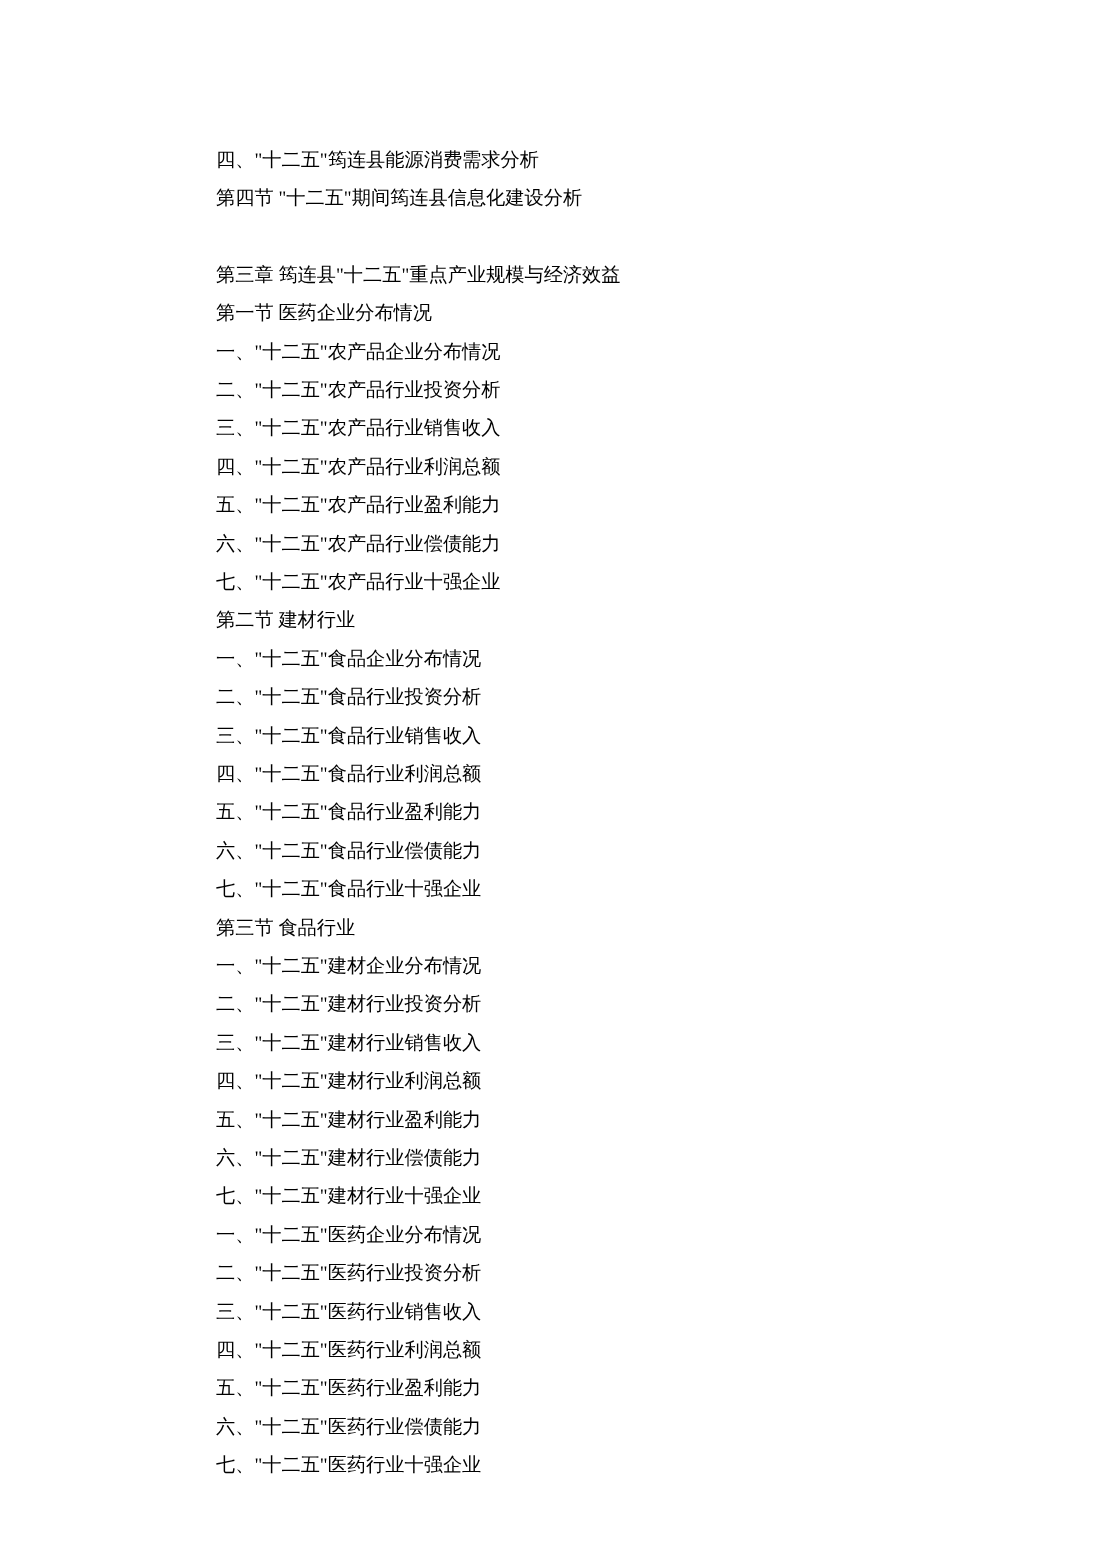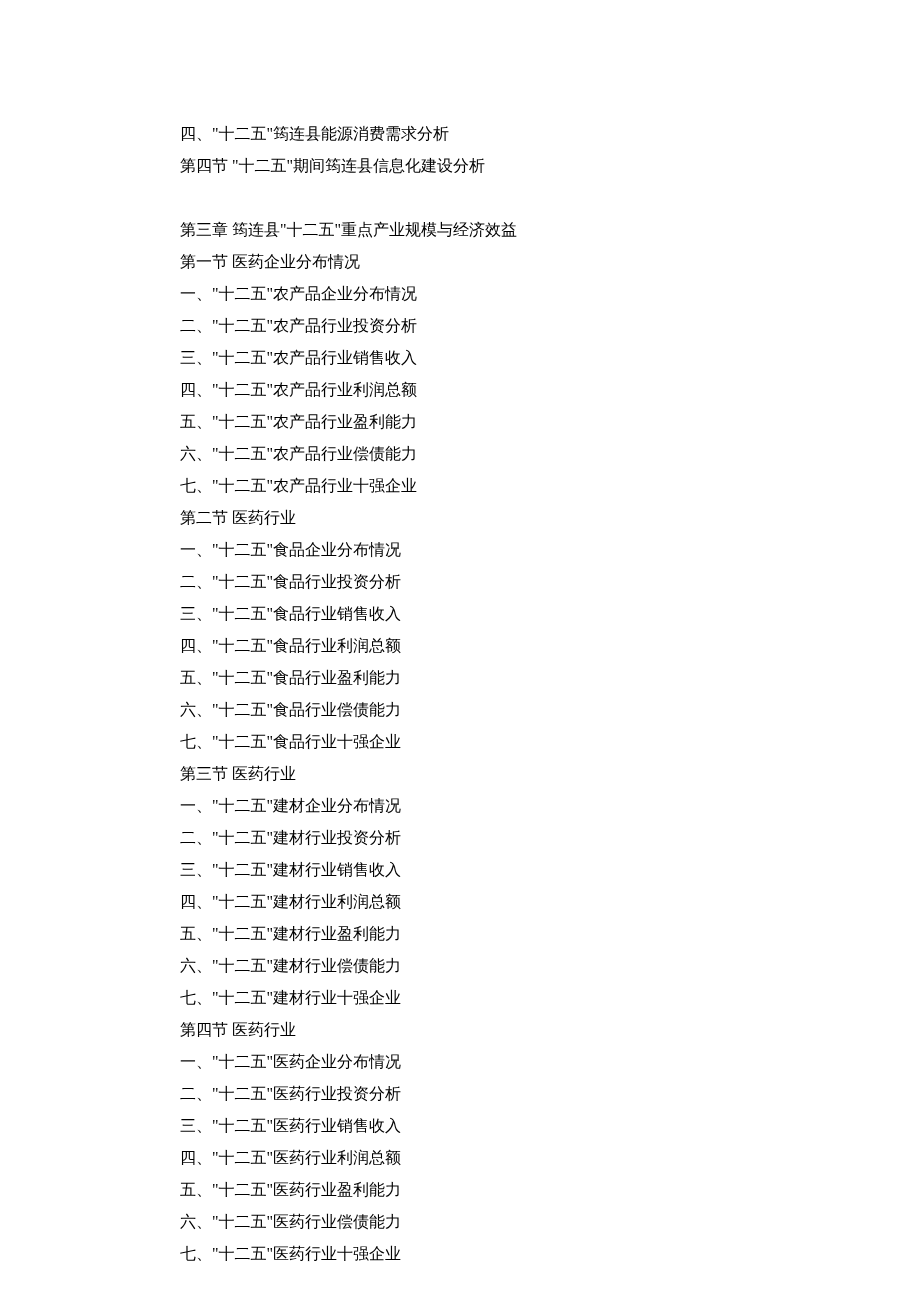--- a/index.html
+++ b/index.html
@@ -38,39 +38,38 @@
 
   <div class="line">第一节  医药企业分布情况</div>
   <div class="line">一、"十二五"农产品企业分布情况</div>
   <div class="line">二、"十二五"农产品行业投资分析</div>
   <div class="line">三、"十二五"农产品行业销售收入</div>
   <div class="line">四、"十二五"农产品行业利润总额</div>
   <div class="line">五、"十二五"农产品行业盈利能力</div>
   <div class="line">六、"十二五"农产品行业偿债能力</div>
   <div class="line">七、"十二五"农产品行业十强企业</div>
 
-  <div class="line">第二节  医药行业</div>
+  <div class="line">第二节  建材行业</div>
   <div class="line">一、"十二五"食品企业分布情况</div>
   <div class="line">二、"十二五"食品行业投资分析</div>
   <div class="line">三、"十二五"食品行业销售收入</div>
   <div class="line">四、"十二五"食品行业利润总额</div>
   <div class="line">五、"十二五"食品行业盈利能力</div>
   <div class="line">六、"十二五"食品行业偿债能力</div>
   <div class="line">七、"十二五"食品行业十强企业</div>
 
-  <div class="line">第三节  医药行业</div>
+  <div class="line">第三节  食品行业</div>
   <div class="line">一、"十二五"建材企业分布情况</div>
   <div class="line">二、"十二五"建材行业投资分析</div>
   <div class="line">三、"十二五"建材行业销售收入</div>
   <div class="line">四、"十二五"建材行业利润总额</div>
   <div class="line">五、"十二五"建材行业盈利能力</div>
   <div class="line">六、"十二五"建材行业偿债能力</div>
   <div class="line">七、"十二五"建材行业十强企业</div>
 
-  <div class="line">第四节  医药行业</div>
   <div class="line">一、"十二五"医药企业分布情况</div>
   <div class="line">二、"十二五"医药行业投资分析</div>
   <div class="line">三、"十二五"医药行业销售收入</div>
   <div class="line">四、"十二五"医药行业利润总额</div>
   <div class="line">五、"十二五"医药行业盈利能力</div>
   <div class="line">六、"十二五"医药行业偿债能力</div>
   <div class="line">七、"十二五"医药行业十强企业</div>
 
 </div>
 

